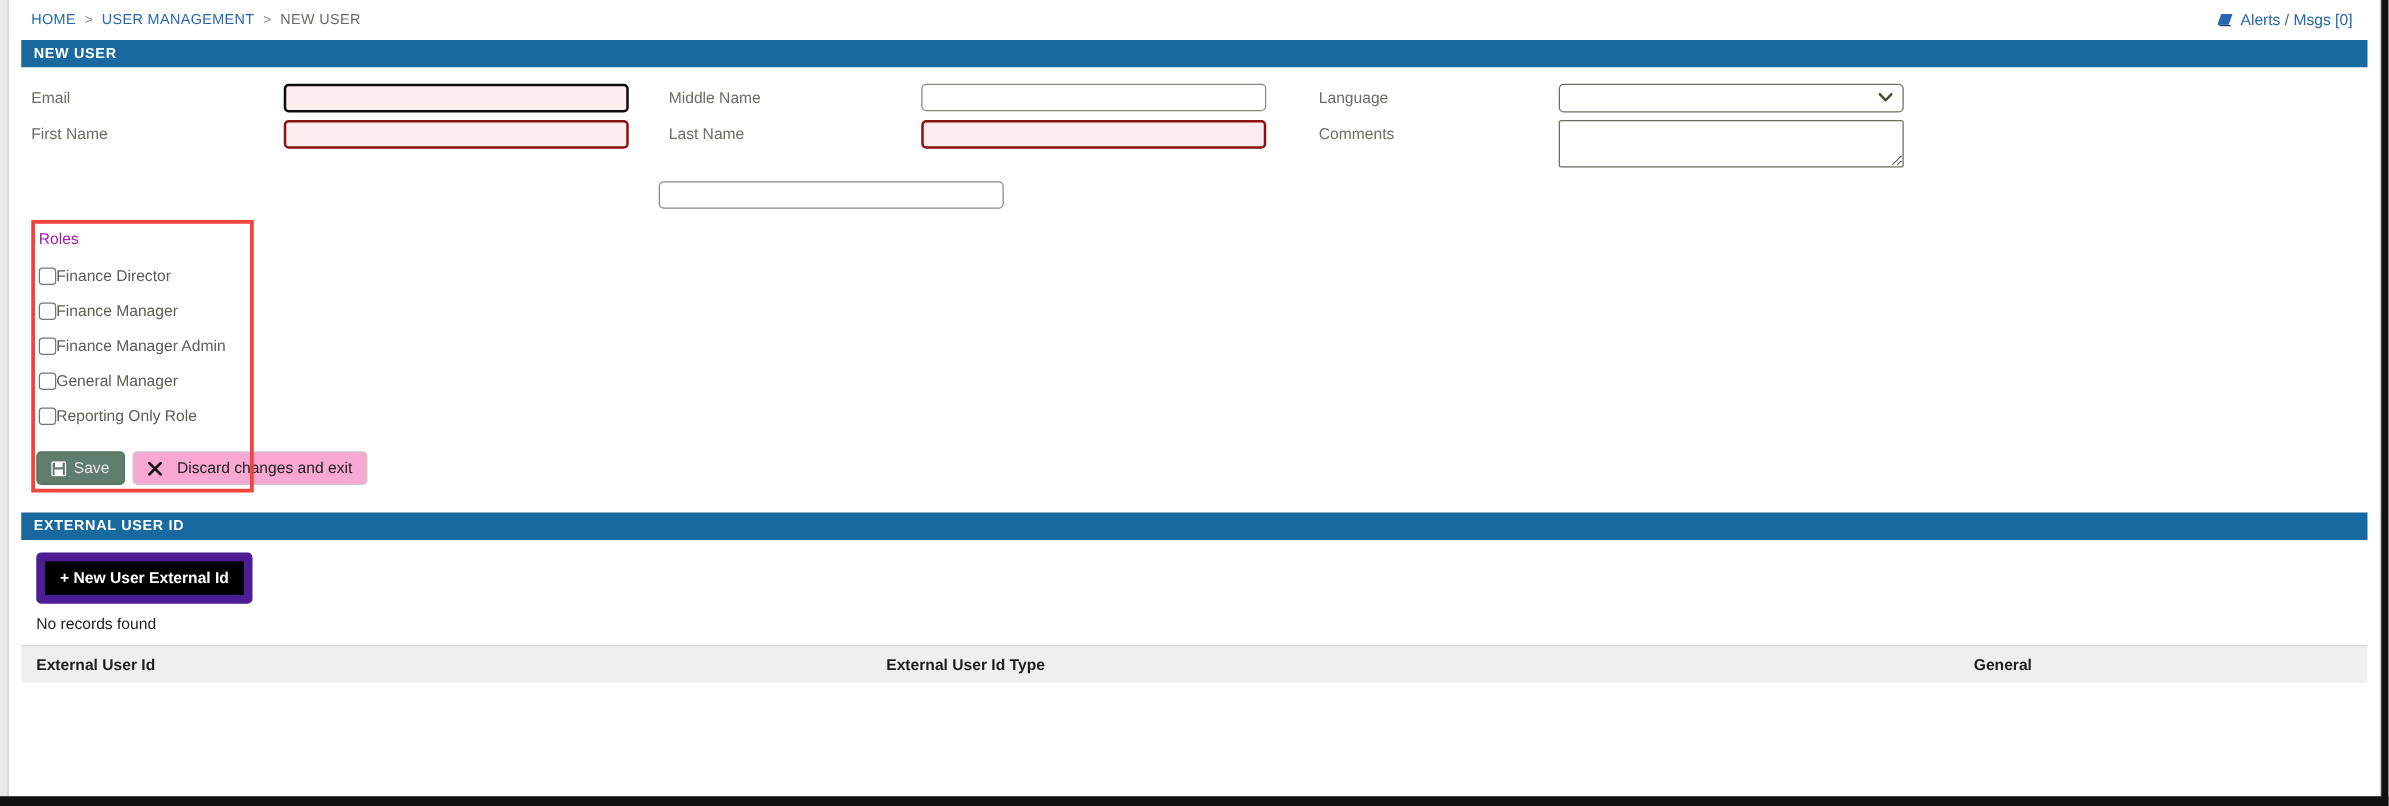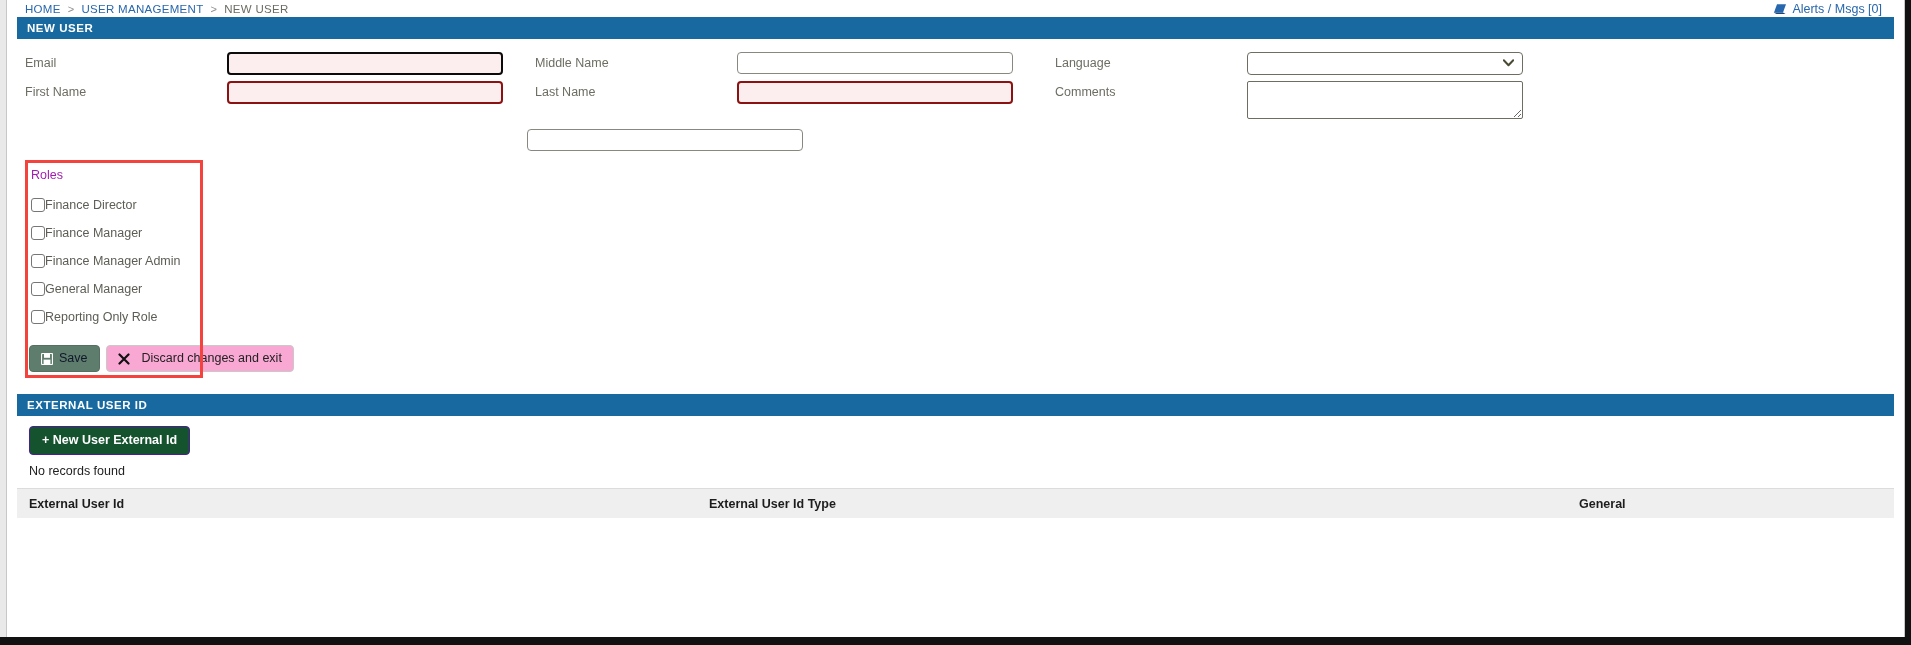--- a/index.html
+++ b/index.html
@@ -46,21 +46,21 @@
   .left-edge {
     position: absolute;
     left: 0; top: 0; bottom: 0;
     width: 6px;
     background: #e9e9e9;
   }
 
   
   .topbar {
     position: relative;
-    height: 17px;
+    height: 32px;
     padding: 0 22px 0 18px;
     display: flex;
     align-items: center;
     background: #ffffff;
   }
   .crumbs {
     display: flex;
     align-items: center;
     gap: 7px;
     font-size: 11.5px;
@@ -238,33 +238,33 @@
     font-size: 12.5px;
     font-family: "Liberation Sans", sans-serif;
     border-radius: 4px;
     padding: 5px 11px;
     cursor: pointer;
     line-height: 15px;
     white-space: nowrap;
   }
   .btn-save {
     background: #5f7d6d;
-    color: #0f172a;
+    color: #e5e5e5;
     border: 1px solid #55705f;
   }
   .btn-discard {
     background: #f9a8d4;
     color: #222222;
     border: 1px solid #c9c9c9;
     gap: 12px;
   }
   .btn-new {
-    background: #14532d;
+    background: #000000;
     color: #ffffff;
-    border: 1px solid #4c1d95;
+    border: 7px solid #4c1d95;
     font-weight: bold;
     padding: 6px 12px;
     text-align: right;
   }
 
   
   .ext-body { padding: 8px 0 0 0; }
   .ext-btn-row { padding: 2px 0 0 12px; }
   .no-records {
     font-size: 12.5px;

